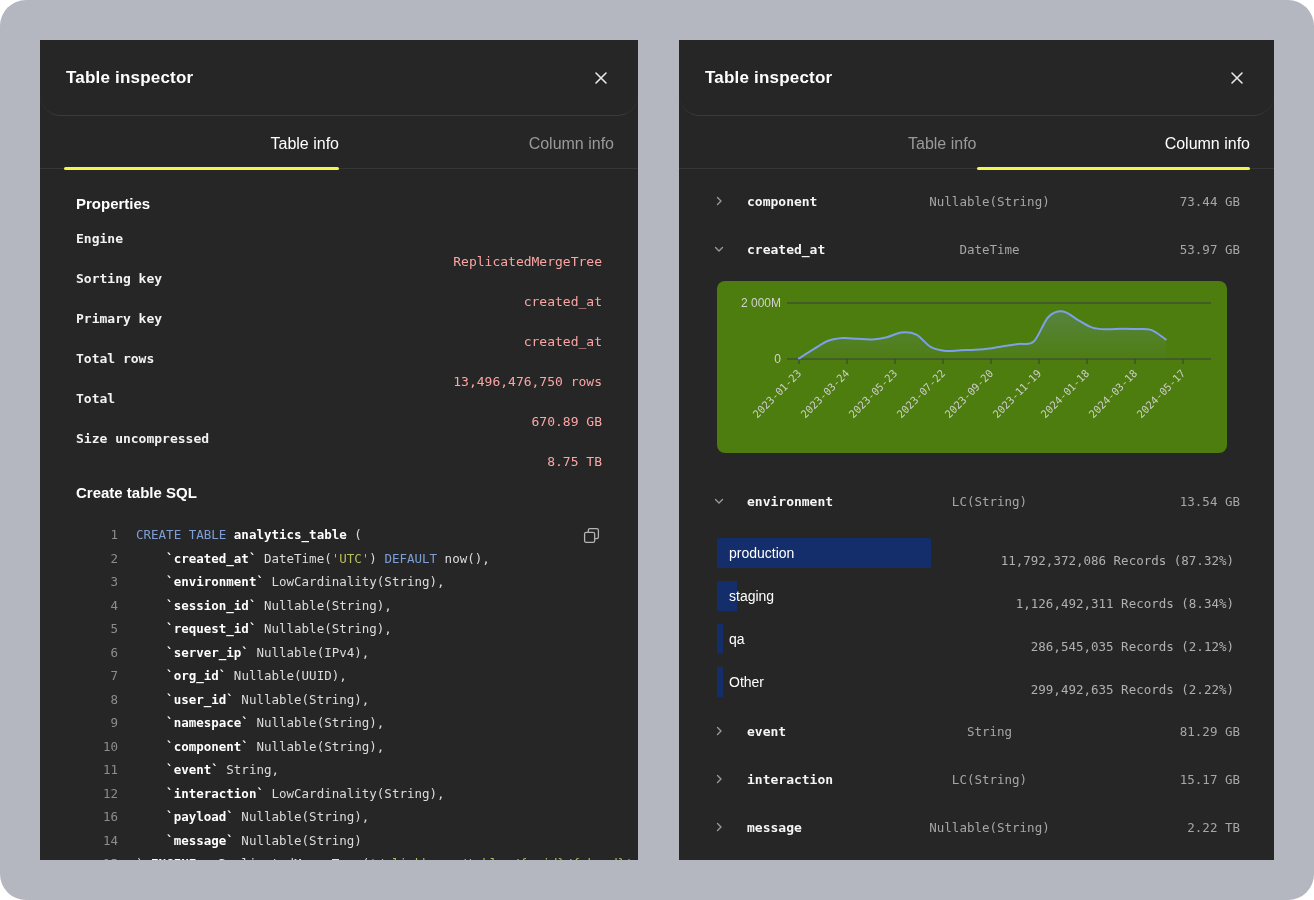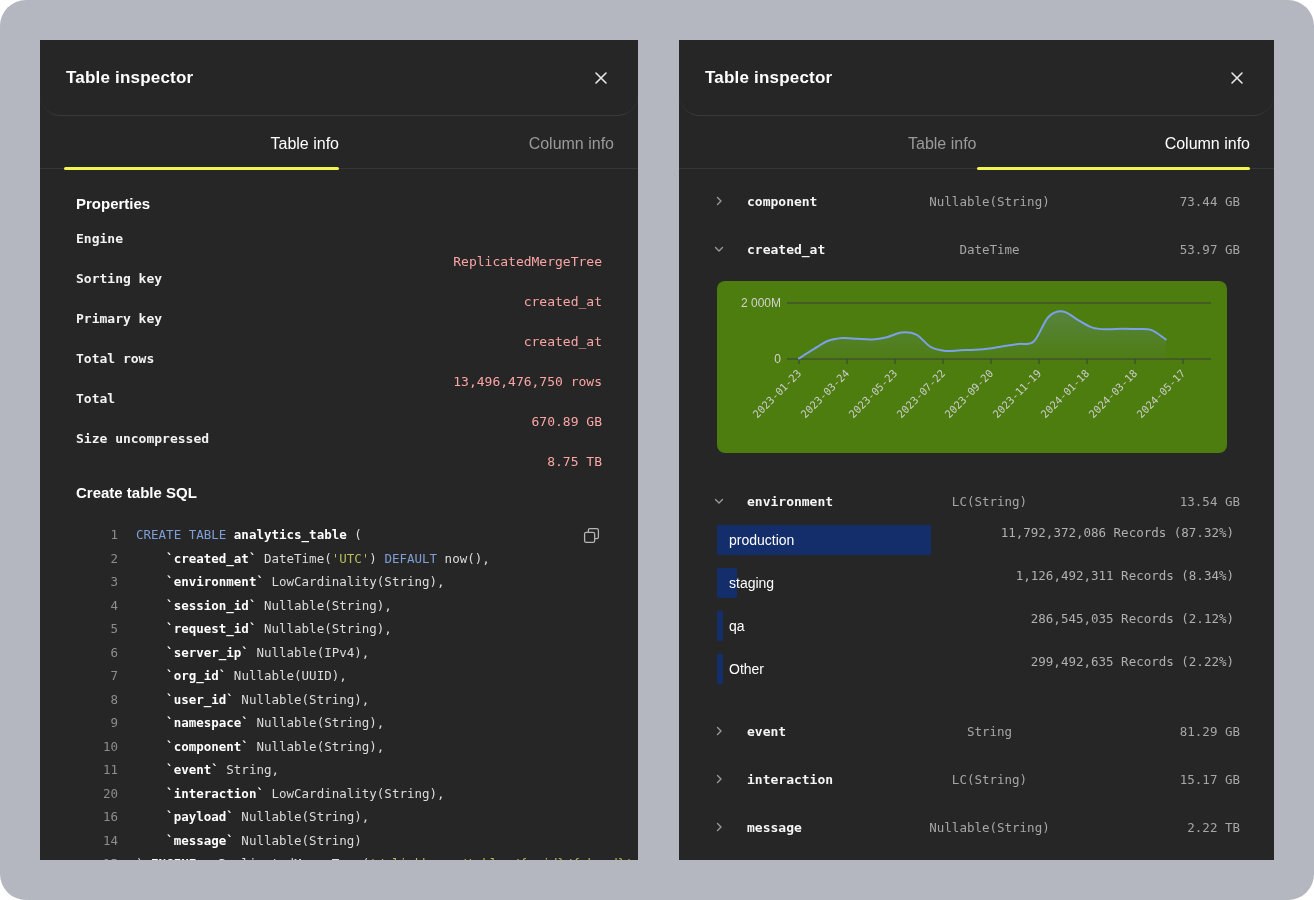--- a/index.html
+++ b/index.html
@@ -40,21 +40,21 @@
   .chev { display: flex; align-items: center; }
   .col-name { color: #f5f5f5; font-weight: 700; padding-left: 8px; }
   .col-type { color: #a6a6a6; text-align: center; font-size: 12.5px; }
   .col-size { color: #a6a6a6; text-align: right; font-size: 12.5px; }
 
   .chart-card { margin: 8px 47px 24px 38px; height: 172px; background: #4d7c0f; border-radius: 8px; overflow: hidden; }
   .ylab { fill: #d2d2d2; font-size: 12px; font-family: "Liberation Sans", sans-serif; }
   .xlab { fill: #cdcdcd; font-size: 10.5px; font-family: "DejaVu Sans Mono", monospace; }
 
   .val-rows { margin-bottom: 10px; }
-  .val-row { display: flex; align-items: flex-start; height: 43px; padding: 0 40px 0 38px; }
+  .val-row { display: flex; align-items: flex-end; height: 43px; padding: 0 40px 0 38px; }
   .bar-zone { position: relative; flex: 1; height: 30px; display: flex; align-items: center; }
   .bar { position: absolute; left: 0; top: 0; height: 30px; background: var(--bar, #132e6a); border-radius: 1px; }
   .val-label { position: relative; padding-left: 12px; font-size: 14px; color: #fff; }
   .val-records { font-family: "DejaVu Sans Mono", monospace; font-size: 12.5px; color: #b0b0b0; white-space: nowrap; }
 </style>
 </head>
 <body>
 
 <div class="canvas">
 
@@ -112,21 +112,21 @@
             <div class="sql-line"><span class="ln">2</span><span class="code"><span class="pl">    </span><span class="id">`created_at`</span><span class="pl"> DateTime(</span><span class="str">'UTC'</span><span class="pl">) </span><span class="kw">DEFAULT</span><span class="pl"> now(),</span></span></div>
             <div class="sql-line"><span class="ln">3</span><span class="code"><span class="pl">    </span><span class="id">`environment`</span><span class="pl"> LowCardinality(String),</span></span></div>
             <div class="sql-line"><span class="ln">4</span><span class="code"><span class="pl">    </span><span class="id">`session_id`</span><span class="pl"> Nullable(String),</span></span></div>
             <div class="sql-line"><span class="ln">5</span><span class="code"><span class="pl">    </span><span class="id">`request_id`</span><span class="pl"> Nullable(String),</span></span></div>
             <div class="sql-line"><span class="ln">6</span><span class="code"><span class="pl">    </span><span class="id">`server_ip`</span><span class="pl"> Nullable(IPv4),</span></span></div>
             <div class="sql-line"><span class="ln">7</span><span class="code"><span class="pl">    </span><span class="id">`org_id`</span><span class="pl"> Nullable(UUID),</span></span></div>
             <div class="sql-line"><span class="ln">8</span><span class="code"><span class="pl">    </span><span class="id">`user_id`</span><span class="pl"> Nullable(String),</span></span></div>
             <div class="sql-line"><span class="ln">9</span><span class="code"><span class="pl">    </span><span class="id">`namespace`</span><span class="pl"> Nullable(String),</span></span></div>
             <div class="sql-line"><span class="ln">10</span><span class="code"><span class="pl">    </span><span class="id">`component`</span><span class="pl"> Nullable(String),</span></span></div>
             <div class="sql-line"><span class="ln">11</span><span class="code"><span class="pl">    </span><span class="id">`event`</span><span class="pl"> String,</span></span></div>
-            <div class="sql-line"><span class="ln">20</span><span class="code"><span class="pl">    </span><span class="id">`interaction`</span><span class="pl"> LowCardinality(String),</span></span></div>
+            <div class="sql-line"><span class="ln">12</span><span class="code"><span class="pl">    </span><span class="id">`interaction`</span><span class="pl"> LowCardinality(String),</span></span></div>
             <div class="sql-line"><span class="ln">16</span><span class="code"><span class="pl">    </span><span class="id">`payload`</span><span class="pl"> Nullable(String),</span></span></div>
             <div class="sql-line"><span class="ln">14</span><span class="code"><span class="pl">    </span><span class="id">`message`</span><span class="pl"> Nullable(String)</span></span></div>
             <div class="sql-line"><span class="ln">15</span><span class="code"><span class="pl">) </span><span class="id">ENGINE</span><span class="pl"> = ReplicatedMergeTree(</span><span class="str">'/clickhouse/tables/{uuid}/{shard}'</span></span></div>
           </div>
       </div>
     </div>
   </section>
 
   <section class="panel right">
     <header class="panel-header">

